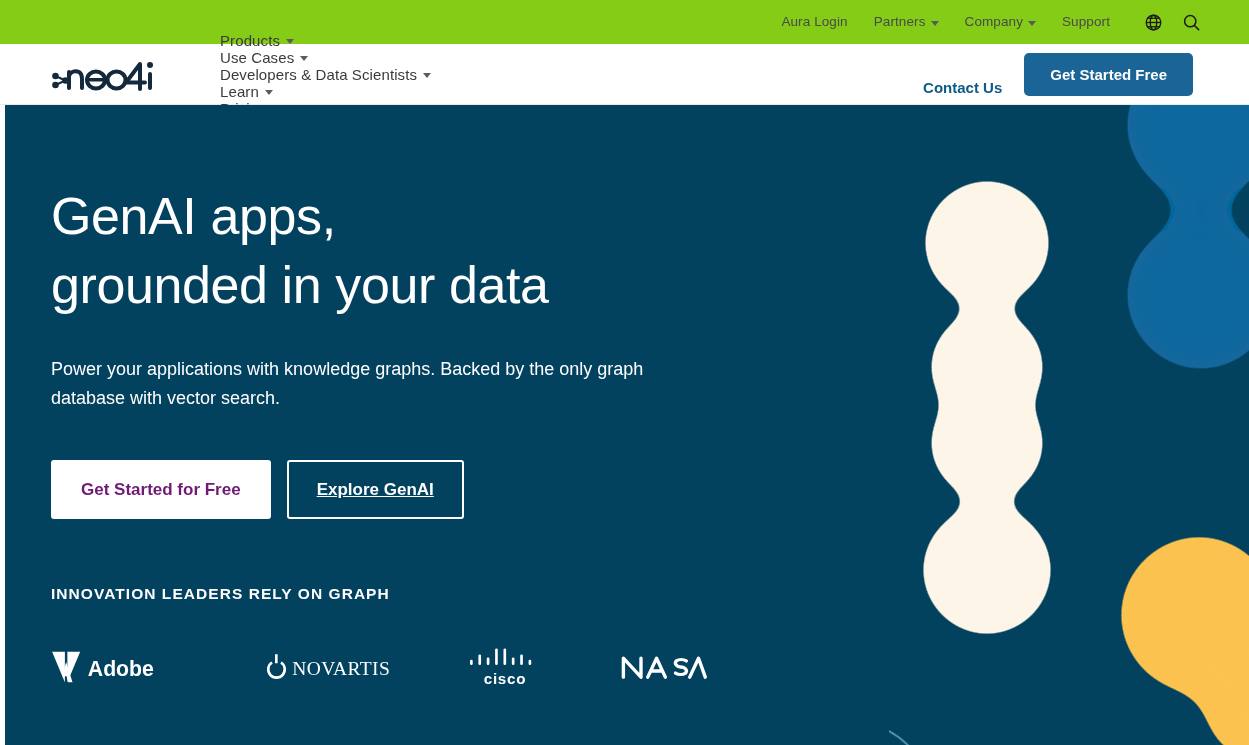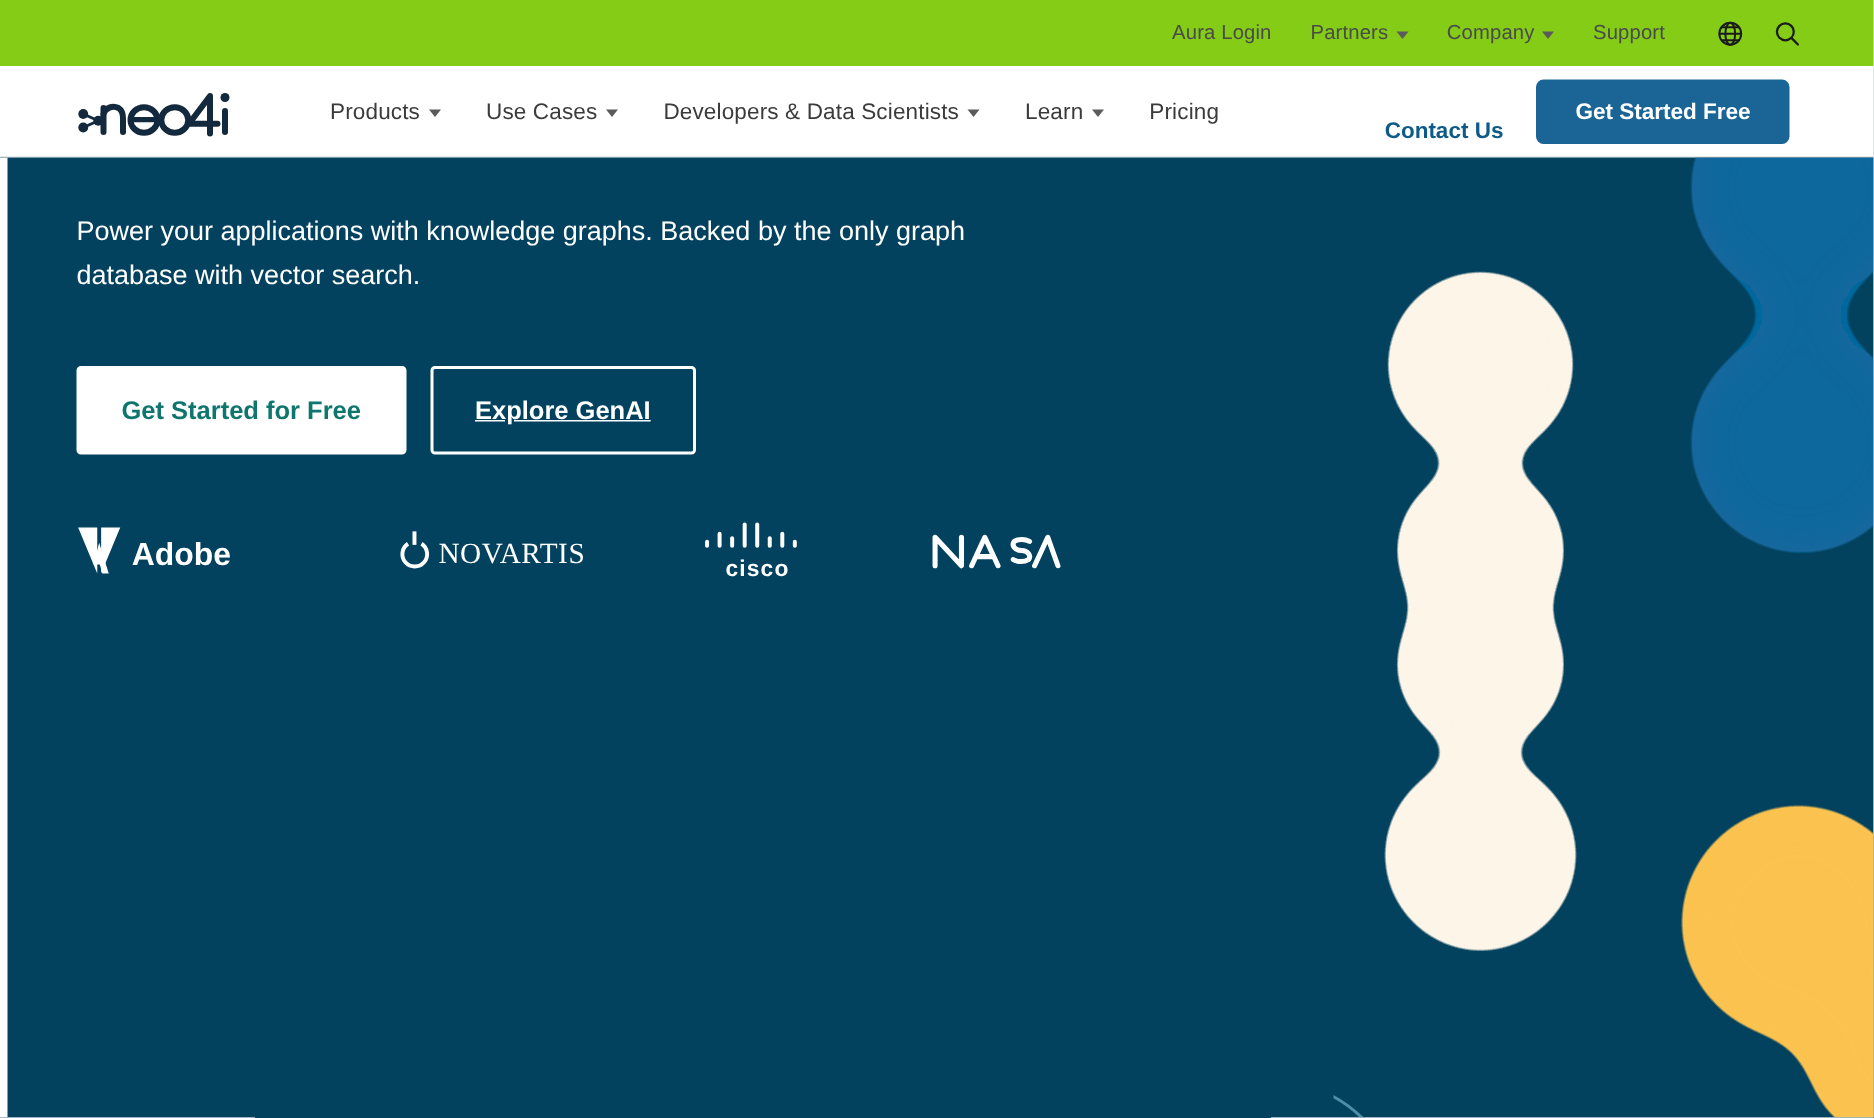--- a/index.html
+++ b/index.html
@@ -31,21 +31,21 @@
   .util-icons{ display:flex; align-items:center; gap:18px; margin-left:20px; }
   .icon-btn{ width:20px;height:20px;display:flex;align-items:center;justify-content:center;cursor:pointer;}
 
   
   .main-nav{
     position:absolute; top:44px; left:0; width:1249px; height:61px;
     display:flex; align-items:center; background:#ffffff;
     border-bottom:1px solid #e9e9e9;
   }
   .logo{ margin-left:51px; display:flex; align-items:flex-end; cursor:pointer; }
-  .nav-links{ display:flex; margin-left:50px; gap:0; }
+  .nav-links{ display:flex; margin-left:50px; gap:0;flex-direction:column; }
   .nav-item{
     font-size:15px; color:#3b3b3b; padding:0 15px; white-space:nowrap;
     display:inline-flex; align-items:center; gap:6px; cursor:pointer; letter-spacing:0.1px;
   }
   .nav-right{ margin-left:auto; display:flex; align-items:flex-end; padding-right:56px; gap:0; }
   .contact-us{
     font-size:15px; font-weight:bold; color:#0e5a88; padding:0 22px;
     white-space:nowrap; cursor:pointer;
   }
   .cta-primary{
@@ -66,21 +66,21 @@
   h1.headline{
     color:#ffffff; font-weight:normal; font-size:52px; line-height:1.33;
     letter-spacing:-0.4px; padding-top:77px; white-space:pre-line;
   }
   p.subhead{
     color:#ffffff; font-size:18px; line-height:1.62; margin-top:35px;
     max-width:660px; font-weight:normal;
   }
   .cta-row{ display:flex; gap:16px; margin-top:46px; }
   .btn-white{
-    background:#ffffff; color:#0f766e; font-size:17px; font-weight:bold;
+    background:#ffffff; color:#701a75; font-size:17px; font-weight:bold;
     padding:19px 28px; border:2px solid #ffffff; border-radius:3px; cursor:pointer;
     font-family:inherit; line-height:1;
   }
   .btn-ghost{
     background:transparent; color:#ffffff; font-size:17px; font-weight:bold;
     padding:19px 28px; border:2px solid #ffffff; border-radius:3px; cursor:pointer;
     font-family:inherit; line-height:1;text-decoration:underline;
   }
   .eyebrow{
     color:#ffffff; font-size:15.5px; font-weight:bold; letter-spacing:1.05px;
@@ -240,28 +240,31 @@
         <circle cx="98" cy="402" r="19" fill="#fdf5e7"></circle>
       </g>
 
       <circle cx="-40" cy="700" r="84" fill="none" stroke="#4e8ea6" stroke-width="2"></circle>
     </svg>
 
     <div class="hero-edge"></div>
 
     <div class="hero-content">
 
+      <h1 class="headline">GenAI apps,
+grounded in your data</h1>
 
       <p class="subhead">Power your applications with knowledge graphs. Backed by the only graph database with vector search.</p>
 
       <div class="cta-row">
         <button class="btn-white">Get Started for Free</button>
         <button class="btn-ghost">Explore GenAI</button>
       </div>
 
+      <div class="eyebrow">INNOVATION LEADERS RELY ON GRAPH</div>
 
       <div class="logo-strip">
 
         <div class="logo-cell" style="width:145px">
           <svg width="128" height="34" viewBox="0 0 300 80">
             <g fill="#ffffff">
               <path d="M2 4 h30 L32 76 Z"></path>
               <path d="M68 4 h-30 L38 76 Z"></path>
               <path d="M35 28 L50 76 H40 L36 62 H26 Z"></path>
             </g>

